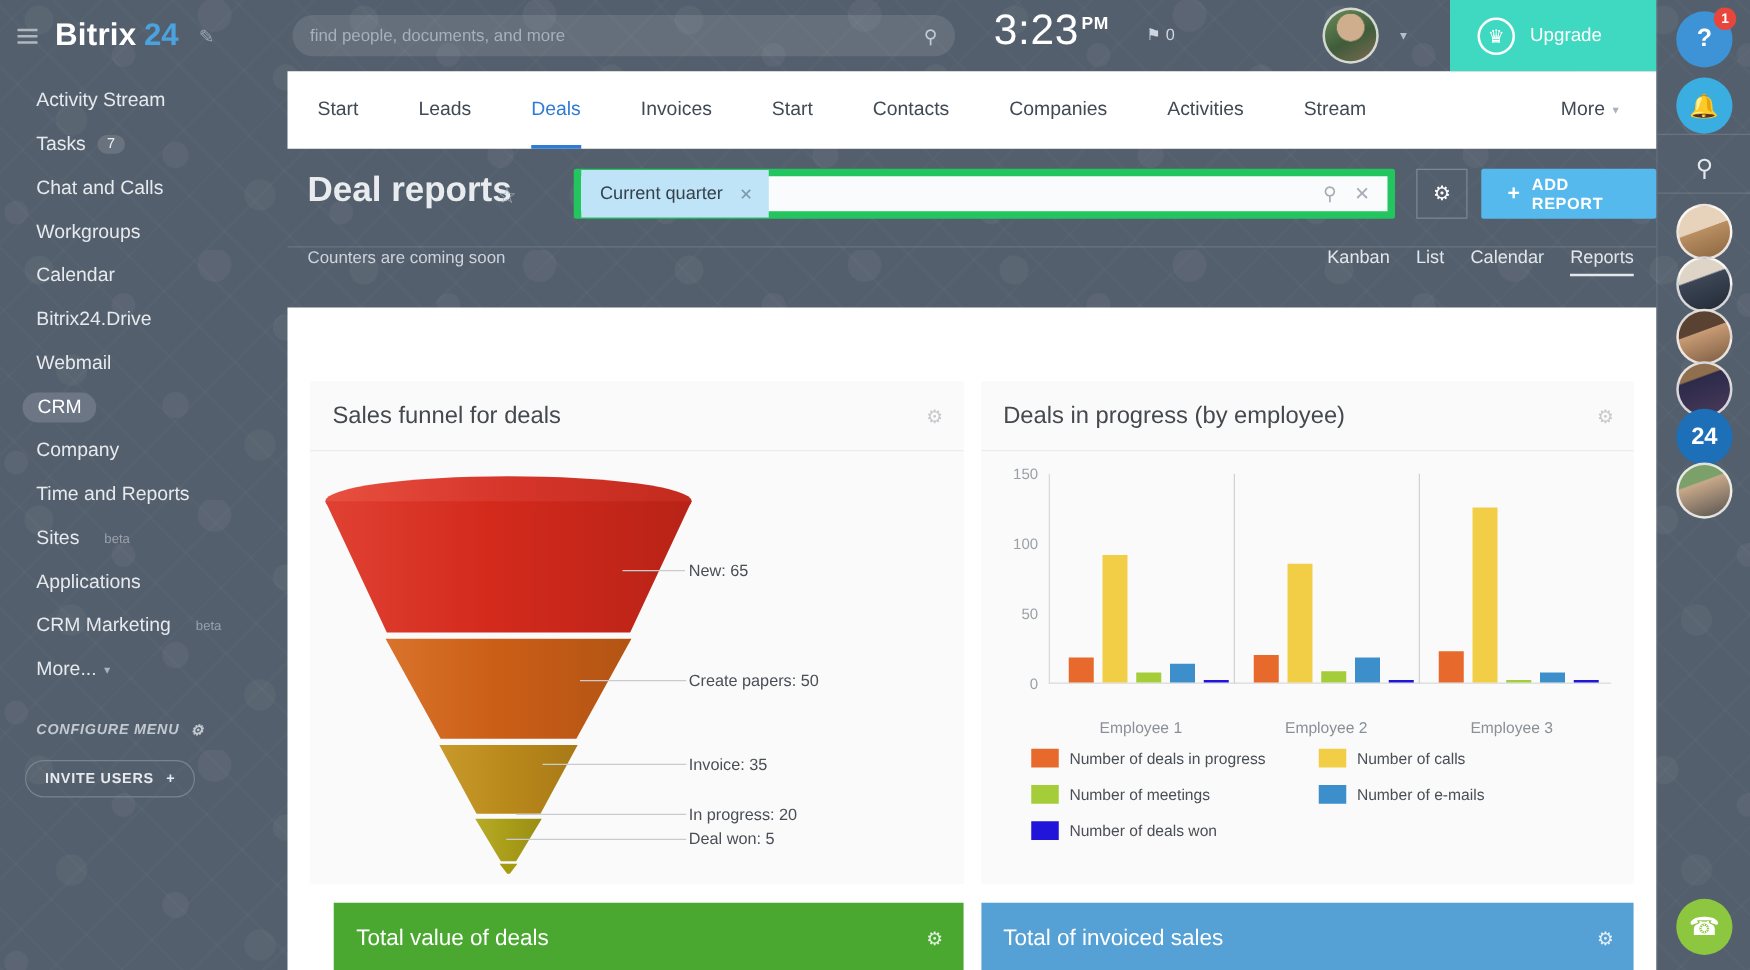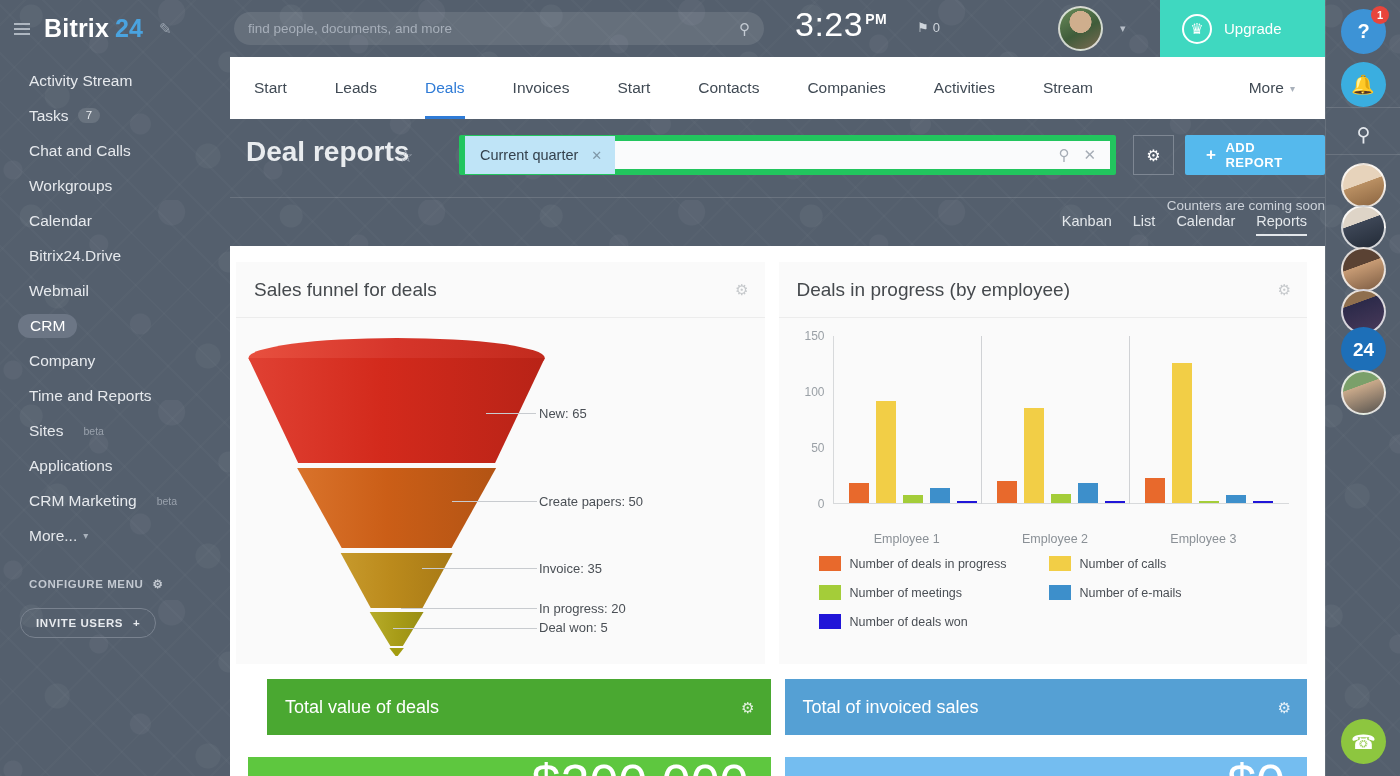--- a/index.html
+++ b/index.html
@@ -57,21 +57,21 @@
   .badge-count {
     margin-left: 9px; background: #69737f; color: #eceff2;
     font-size: 11.5px; border-radius: 9px; padding: 2px 8px; line-height: 1;
   }
   .beta { font-size: 10.5px; color: #99a1ac; margin-left: 20px; vertical-align: super; }
   .caret-sm { margin-left: 6px; font-size: 10px; color: #a9b1bb; }
 
   .configure {
     display: flex; align-items: center; gap: 9px;
     margin: 24px 0 0 29px; color: #c3c9d1;
-    font-size: 11.5px; font-weight: bold; letter-spacing: .6px; cursor: pointer;
+    font-size: 11.5px; font-weight: bold; letter-spacing: .6px; cursor: pointer; font-style: italic;
   }
   .invite-btn {
     display: inline-flex; align-items: center; gap: 10px;
     margin: 17px 0 0 20px; padding: 8px 15px;
     border: 1px solid #79828f; border-radius: 16px;
     color: #e7eaee; font-size: 11.5px; font-weight: bold; letter-spacing: .6px; cursor: pointer;
   }
 
   
   .topbar { position: absolute; left: 230px; top: 0; width: 1170px; height: 57px; z-index: 4; }
@@ -139,33 +139,33 @@
   .add-report {
     position: absolute; left: 955px; top: 16px; height: 40px; background: #55b9ed;
     display: flex; align-items: center; gap: 9px; padding: 0 21px; cursor: pointer;
     color: #fff; font-size: 13px; font-weight: bold; letter-spacing: .5px; border-radius: 2px;
   }
 
   
   .subbar {
     position: absolute; left: 230px; top: 197px; width: 1095px; height: 49px; z-index: 3;
     border-top: 1px solid rgba(255,255,255,.13);
-    display: flex; align-items: flex-end; flex-direction: column;
+    display: flex; align-items: flex-start;
   }
   .counters-note { margin-left: 16px; color: #cdd3da; font-size: 13.5px; }
   .views { margin-left: auto; display: flex; gap: 21px; padding-right: 18px; }
   .view-link { position: relative; color: #e3e7eb; font-size: 14.5px; cursor: pointer; padding-bottom: 5px; }
   .view-link.active::after { content: ""; position: absolute; left: 0; right: 0; bottom: -2px; height: 2px; background: #e3e7eb; }
 
   
   .content {
     position: absolute; left: 230px; top: 246px; width: 1095px; height: 530px;
     background: #fff; z-index: 3; overflow: hidden;
   }
-  .widgets { display: flex; gap: 14px; padding: 16px 18px 0 6px; }
+  .widgets { display: flex; gap: 14px; padding: 16px 18px 0 18px; margin-top: 43px; }
   .widget { background: #fafafa; flex: 1; position: relative; }
   .widget-head {
     height: 56px; display: flex; align-items: center; padding: 0 18px;
     border-bottom: 1px solid #ececec; position: relative;
   }
   .widget-title { font-size: 19px; color: #45494d; font-weight: 400; }
   .widget-gear { position: absolute; right: 16px; top: 19px; color: #c6c9cc; font-size: 15px; cursor: pointer; }
 
   .funnel-body { height: 346px; position: relative; }
   .funnel-label { position: absolute; font-size: 13px; color: #4a4f55; white-space: nowrap; }

